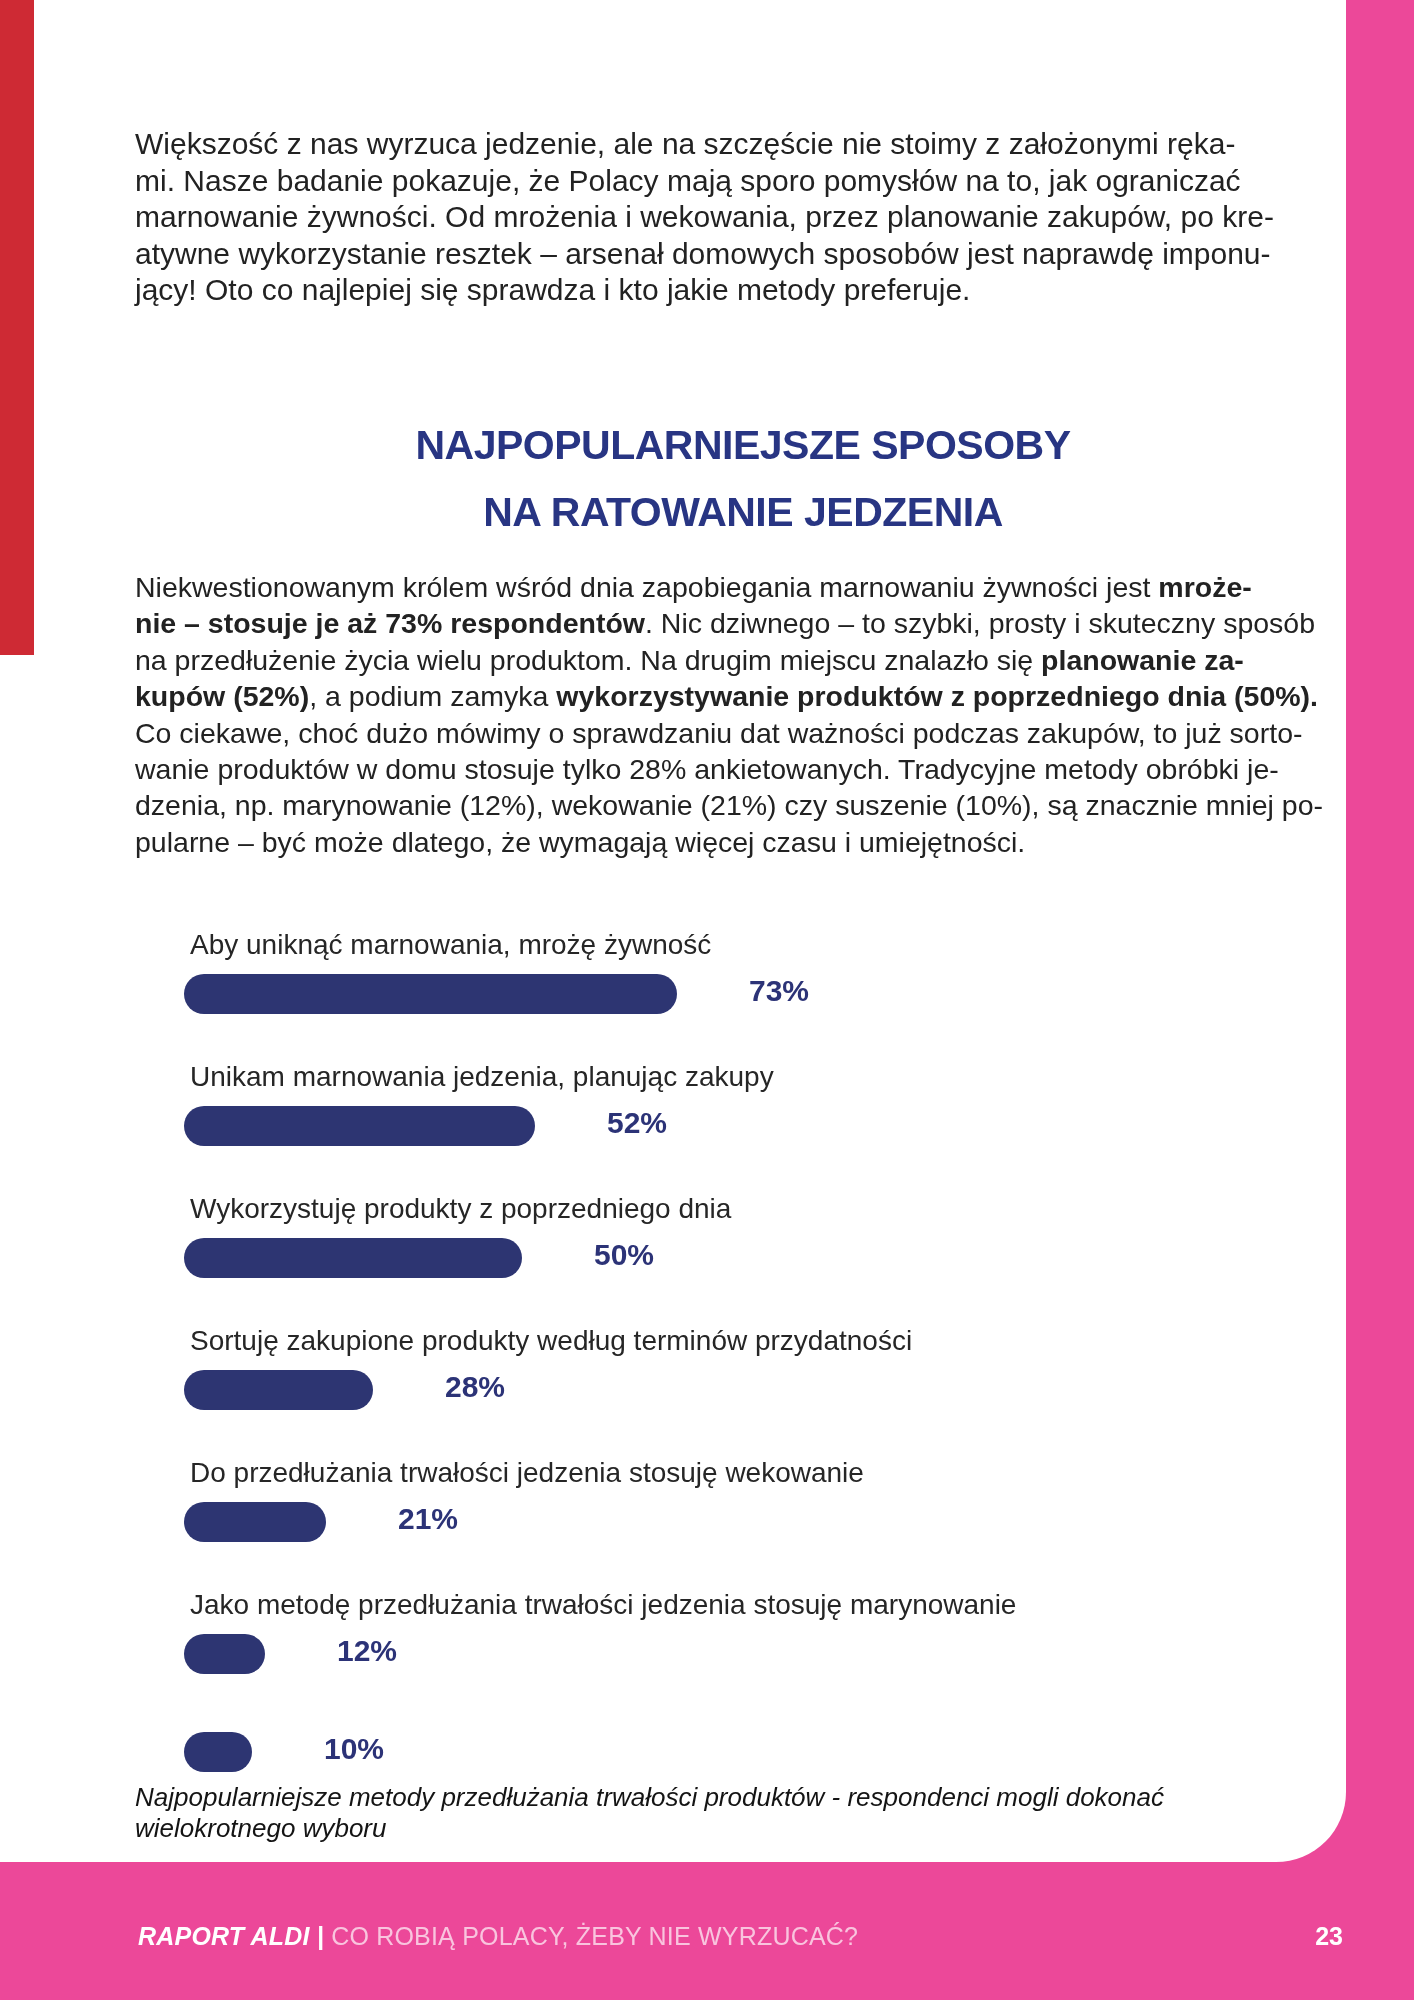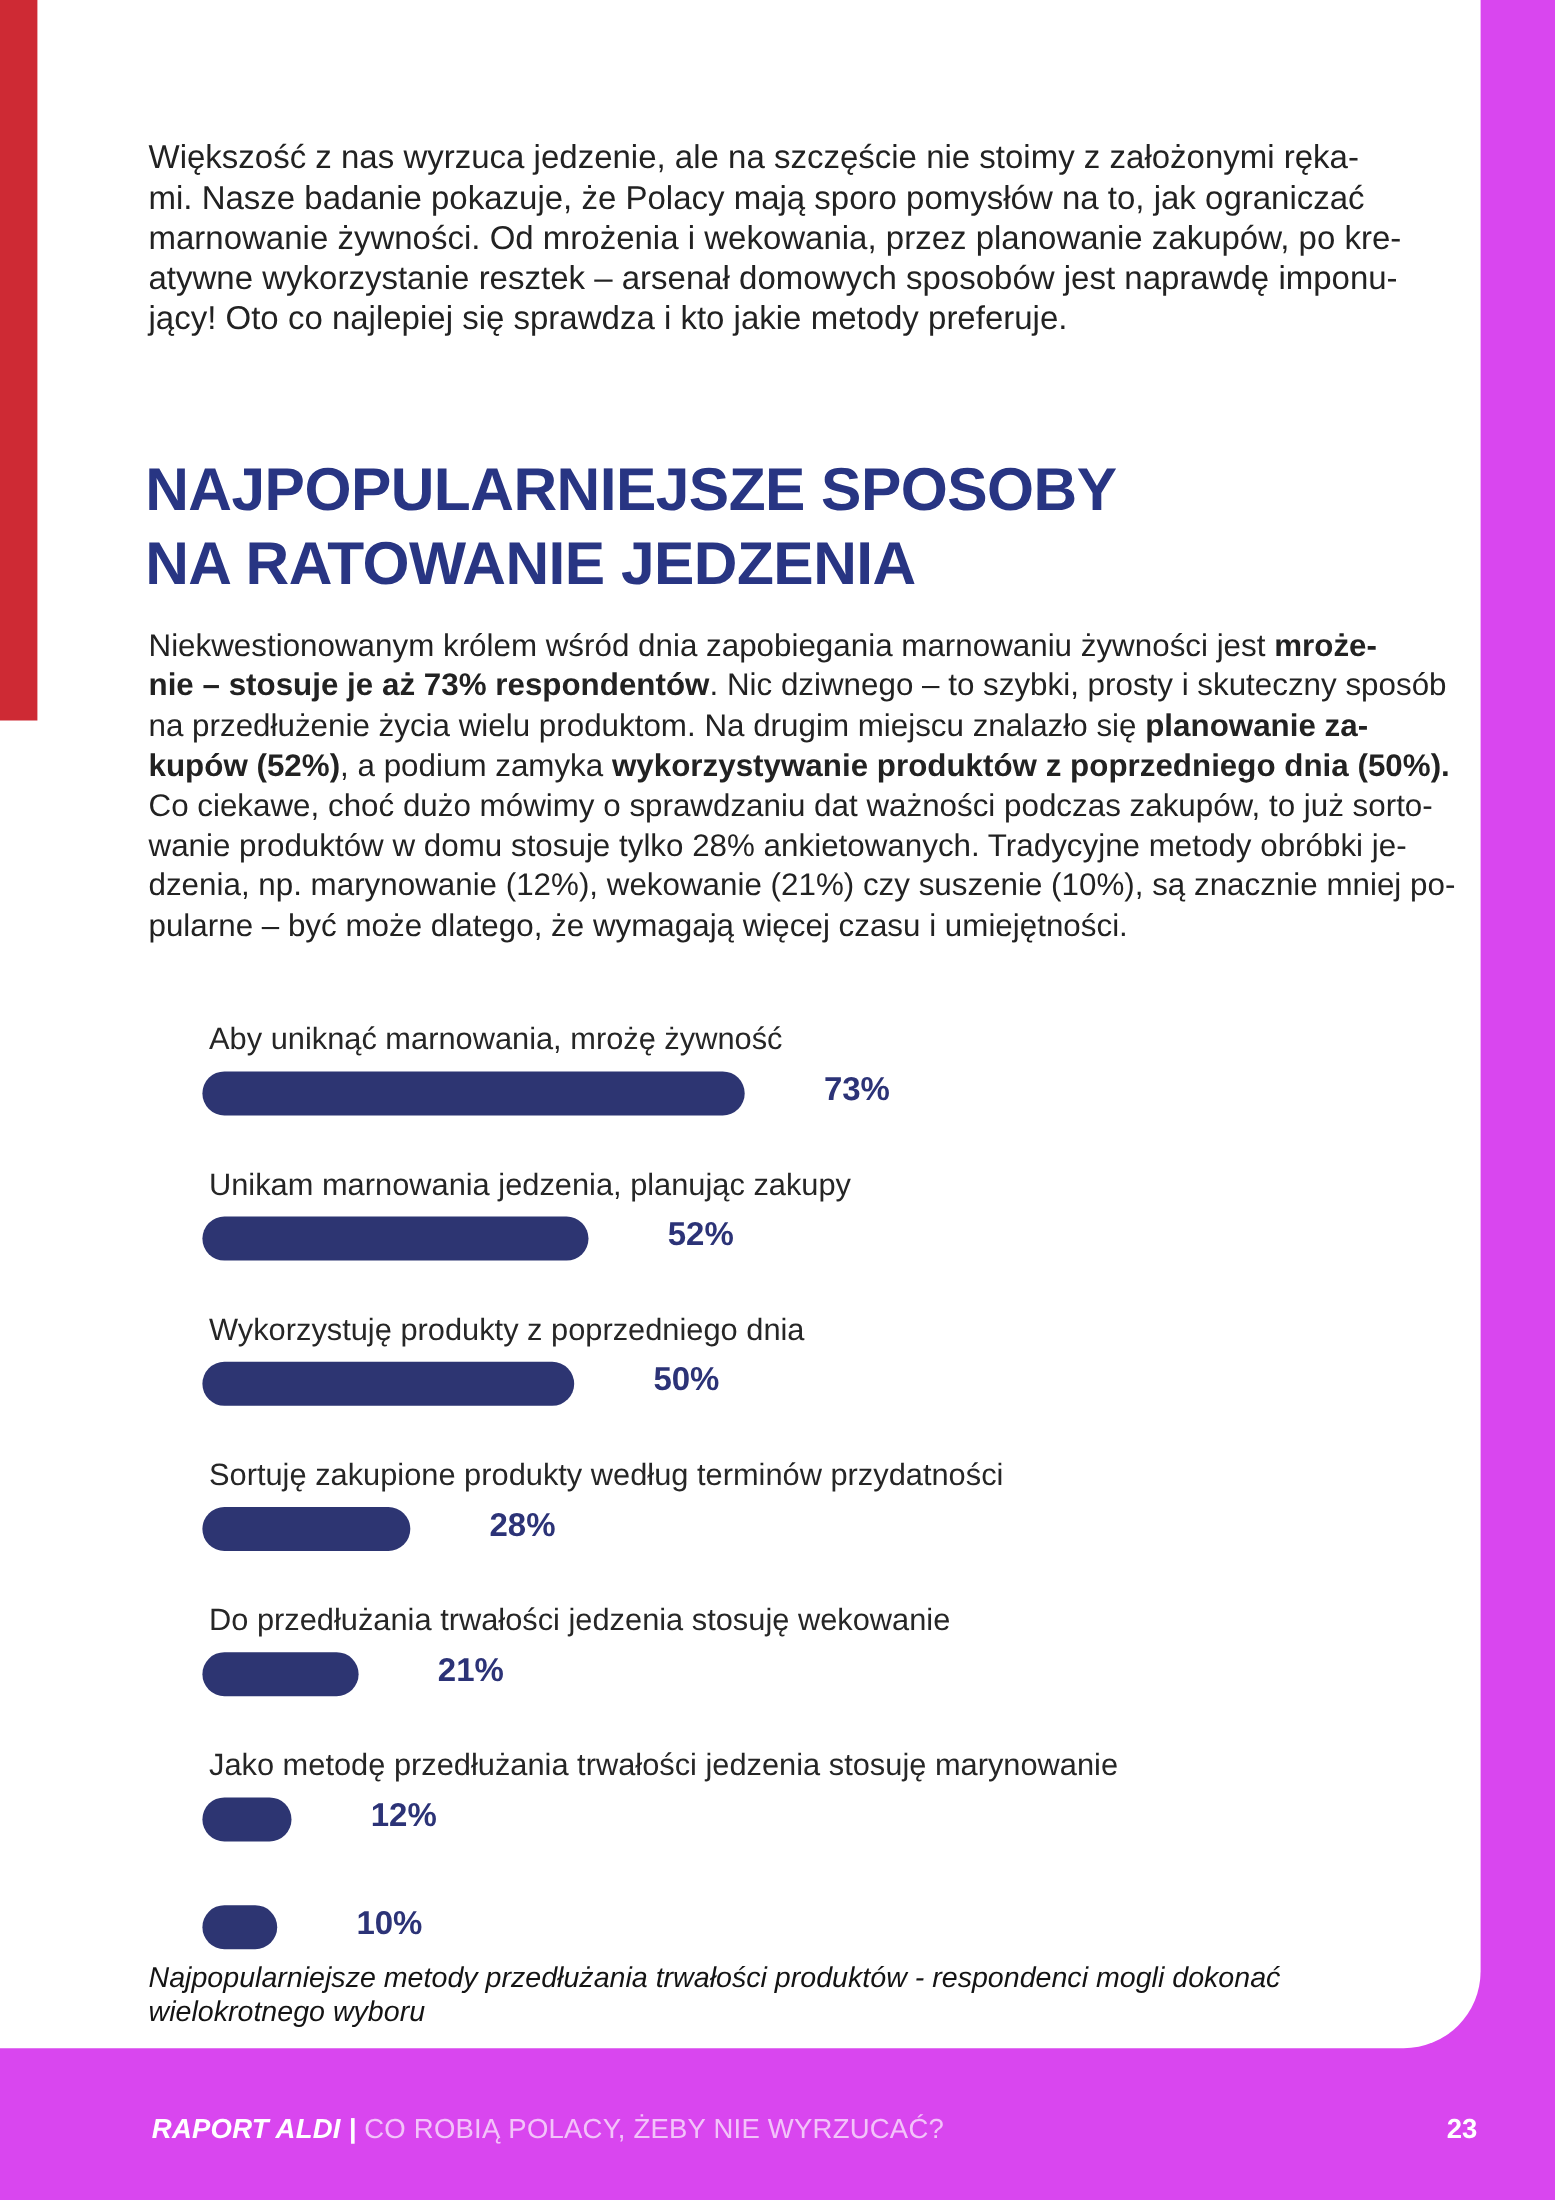--- a/index.html
+++ b/index.html
@@ -1,21 +1,21 @@
 <!DOCTYPE html>
 <html lang="pl"><head>
 <meta charset="utf-8">
 <style>
   html,body{margin:0;padding:0;}
   body{font-family:"Liberation Sans",sans-serif;}
-  .stage{position:relative;width:1414px;height:2000px;background:#d946ef;overflow:hidden;}
+  .stage{position:relative;width:1414px;height:2000px;background:#ec4899;overflow:hidden;}
   .white-panel{position:absolute;left:0;top:0;width:1346px;height:1862px;background:#ffffff;border-bottom-right-radius:70px;}
   .red-stripe{position:absolute;left:0;top:0;width:34px;height:655px;background:#ce2a34;}
   .intro{position:absolute;left:135px;top:126px;width:1190px;font-size:30px;line-height:36.5px;color:#222222;white-space:pre-line;}
-  .heading{position:absolute;left:132px;top:412px;width:1190px;font-size:55px;line-height:67px;font-weight:bold;color:#283583;letter-spacing:-0.5px;white-space:pre-line;}
+  .heading{position:absolute;left:148px;top:412px;width:1190px;font-size:41px;line-height:67px;font-weight:bold;color:#283583;letter-spacing:-0.5px;white-space:pre-line;text-align:center;}
   .bodytext{position:absolute;left:135px;top:569px;width:1200px;font-size:28.5px;line-height:36.4px;color:#222222;}
   .bodytext .ln{white-space:nowrap;}
   .bodytext .b{font-weight:bold;}
   .chart{position:absolute;left:136px;top:928px;width:1150px;margin-left:48px;}
   .chart-row{height:132px;}
   .bar-label{font-size:28px;line-height:34px;color:#262626;margin-left:6px;}
   .bar-line{display:flex;margin-top:12px;gap:32px;}
   .bar{height:40px;border-radius:20px;background:#2d3572;}
   .bar-value{font-size:30px;font-weight:bold;color:#2c3377;margin-left:40px;}
   .caption{position:absolute;left:135px;top:1782px;width:1190px;font-size:26px;font-style:italic;color:#141414;}

